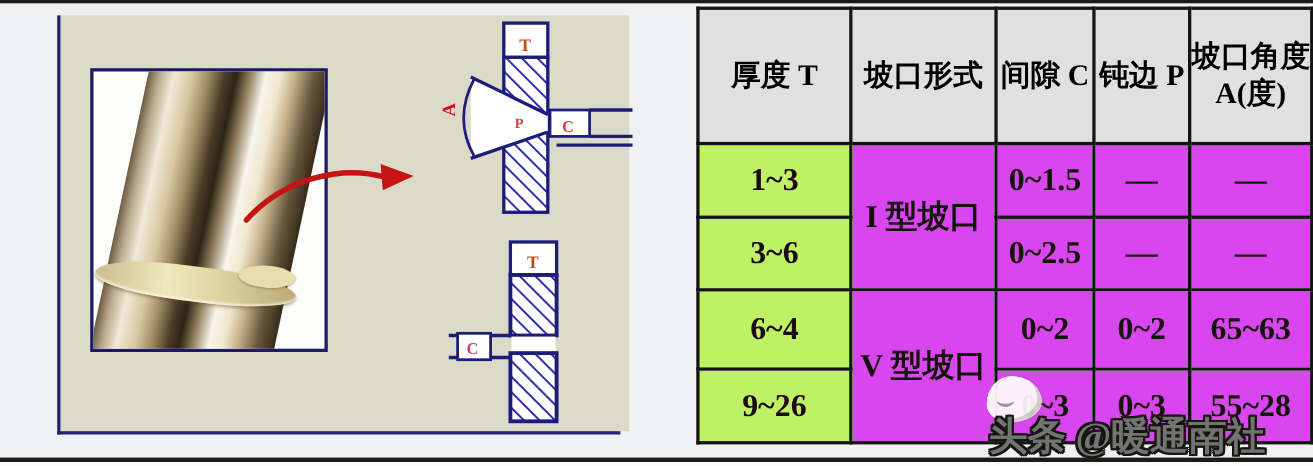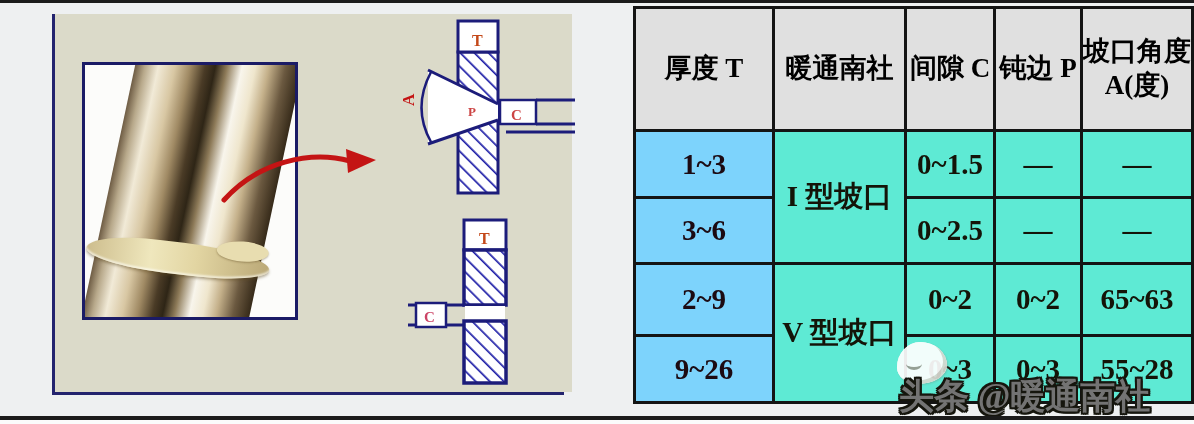--- a/index.html
+++ b/index.html
@@ -37,22 +37,22 @@
   #weld-table{left:633px;top:6px;}
   table{border-collapse:collapse;table-layout:fixed;width:558px;}
   td,th{border:3px solid #141414;text-align:center;vertical-align:middle;
         font-weight:bold;padding:0;overflow:hidden;}
   th{background:#e0e0e0;font-size:27px;line-height:1.25;height:120px;font-weight:bold;}
   td{font-size:29px;}
   tr.r1 td{height:64px;}
   tr.r2 td{height:63px;}
   tr.r3 td{height:69px;}
   tr.r4 td{height:64px;}
-  .c-pink{background:#7dd3fc;color:#1c0a12;text-align:center;}
-  .c-yellow{background:#5eead4;color:#141408;}
+  .c-pink{background:#bef264;color:#1c0a12;text-align:center;}
+  .c-yellow{background:#d946ef;color:#141408;}
 
   
   #wm-logo{left:897px;top:342px;width:50px;height:42px;background:#ffffff;opacity:.92;
     border-radius:46% 54% 58% 42%/60% 55% 45% 40%;
     box-shadow:inset -4px -3px 0 #d8d8d0, inset 5px 4px 0 #ffffff, 1px 1px 2px rgba(120,120,110,.35);}
   #wm-logo:after{content:"";position:absolute;left:9px;top:16px;width:16px;height:9px;
     border-bottom:3px solid #9a9a90;border-radius:50%;}
   #wm-line1{left:948px;top:347px;font-size:27px;font-weight:bold;color:#c3c3ba;opacity:.95;
     letter-spacing:1px;text-shadow:1px 1px 0 rgba(255,255,255,.7);white-space:nowrap;}
   #wm-line2{left:899px;top:373px;font-size:35px;font-weight:bold;color:#737373;white-space:nowrap;
@@ -134,42 +134,42 @@
       <colgroup>
         <col style="width:139px">
           <col style="width:132px">
           <col style="width:89px">
         <col style="width:87px">
           <col style="width:111px">
       </colgroup>
       <thead>
         <tr>
           <th>厚度 T</th>
-          <th>暖通南社</th>
+          <th>坡口形式</th>
           <th>间隙 C</th>
           <th>钝边 P</th>
           <th>坡口角度A(度)</th>
         </tr>
       </thead>
       <tbody>
         <tr class="r1">
           <td class="c-pink">1~3</td>
           <td class="c-yellow" rowspan="2">I 型坡口</td>
           <td class="c-yellow">0~1.5</td>
           <td class="c-yellow">—</td>
           <td class="c-yellow">—</td>
         </tr>
         <tr class="r2">
           <td class="c-pink">3~6</td>
           <td class="c-yellow">0~2.5</td>
           <td class="c-yellow">—</td>
           <td class="c-yellow">—</td>
         </tr>
         <tr class="r3">
-          <td class="c-pink">2~9</td>
+          <td class="c-pink">6~4</td>
           <td class="c-yellow" rowspan="2">V 型坡口</td>
           <td class="c-yellow">0~2</td>
           <td class="c-yellow">0~2</td>
           <td class="c-yellow">65~63</td>
         </tr>
         <tr class="r4">
           <td class="c-pink">9~26</td>
           <td class="c-yellow">0~3</td>
           <td class="c-yellow">0~3</td>
           <td class="c-yellow">55~28</td>

